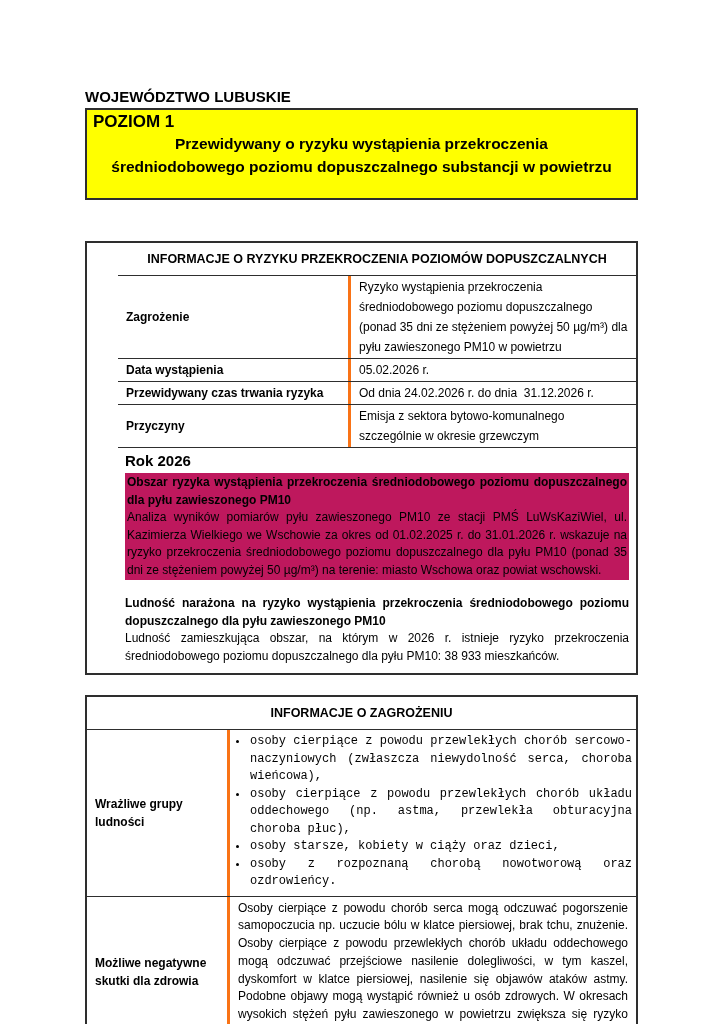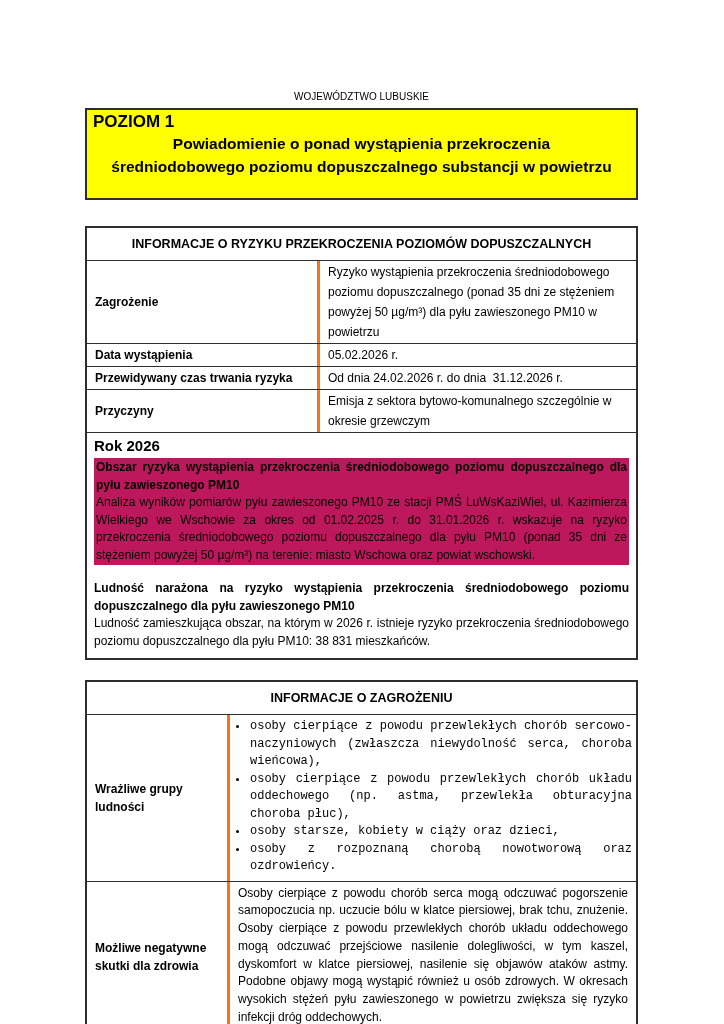--- a/index.html
+++ b/index.html
@@ -11,23 +11,22 @@
     position: relative;
     overflow: hidden;
   }
   .content {
     position: absolute;
     left: 85px; top: 0;
     width: 553px;
     padding-top: 89px;
   }
   .doc-title {
-    text-align: center;
-    font-weight: normal;
-    font-size: 10px;
+    font-weight: bold;
+    font-size: 15px;
     line-height: 16px;
     margin-bottom: 3px;
   }
   
   .banner {
     border: 2px solid #2e2e2e;
     background: #ffff00;
     padding: 3px 6px 20px 6px;
   }
   .banner-level {
@@ -40,21 +39,21 @@
     font-weight: bold;
     font-size: 15.5px;
     line-height: 23px;
     margin-top: 2px;
   }
   
   .doc-table {
     border: 2px solid #2e2e2e;
     font-size: 12px;
   }
-  .table1 { margin-top: 26px; }
+  .table1 { margin-top: 41px; padding-left: 31px; }
   .table2 { margin-top: 20px; }
   .t-header {
     text-align: center;
     font-weight: bold;
     font-size: 12.5px;
     padding: 9px 6px;
   }
   .t-row { display: flex; border-top: 1px solid #2e2e2e; }
   .t-label {
     width: 233px;
@@ -113,21 +112,21 @@
 </head>
 <body>
 
 <div class="content">
 
   <div class="doc-title">WOJEWÓDZTWO LUBUSKIE</div>
 
   <div class="banner">
     <div class="banner-level">POZIOM 1</div>
     <div class="banner-title">
-      <div>Powiadomienie o ponad wystąpienia przekroczenia</div>
+      <div>Przewidywany o ryzyku wystąpienia przekroczenia</div>
       <div>średniodobowego poziomu dopuszczalnego substancji w powietrzu</div>
     </div>
   </div>
 
   <div class="doc-table table1">
     <div class="t-header">INFORMACJE O RYZYKU PRZEKROCZENIA POZIOMÓW DOPUSZCZALNYCH</div>
 
     <div class="t-row">
       <div class="t-label">Zagrożenie</div>
       <div class="t-value">Ryzyko wystąpienia przekroczenia średniodobowego poziomu dopuszczalnego (ponad 35 dni ze stężeniem powyżej 50 µg/m³) dla pyłu zawieszonego PM10 w powietrzu</div>
@@ -152,21 +151,21 @@
       <div class="year-heading">Rok 2026</div>
 
       <div class="highlight-block">
         <div class="highlight-title">Obszar ryzyka wystąpienia przekroczenia średniodobowego poziomu dopuszczalnego dla pyłu zawieszonego PM10</div>
         <div class="highlight-body">Analiza wyników pomiarów pyłu zawieszonego PM10 ze stacji PMŚ LuWsKaziWiel, ul. Kazimierza Wielkiego we Wschowie za okres od 01.02.2025 r. do 31.01.2026 r. wskazuje na ryzyko przekroczenia średniodobowego poziomu dopuszczalnego dla pyłu PM10 (ponad 35 dni ze stężeniem powyżej 50 µg/m³) na terenie: miasto Wschowa oraz powiat wschowski.</div>
       </div>
 
       <div class="section-gap"></div>
 
       <div class="population-title">Ludność narażona na ryzyko wystąpienia przekroczenia średniodobowego poziomu dopuszczalnego dla pyłu zawieszonego PM10</div>
-      <div class="population-body">Ludność zamieszkująca obszar, na którym w 2026 r. istnieje ryzyko przekroczenia średniodobowego poziomu dopuszczalnego dla pyłu PM10: 38 831 mieszkańców.</div>
+      <div class="population-body">Ludność zamieszkująca obszar, na którym w 2026 r. istnieje ryzyko przekroczenia średniodobowego poziomu dopuszczalnego dla pyłu PM10: 38 933 mieszkańców.</div>
     </div>
   </div>
 
   <div class="doc-table table2">
     <div class="t-header">INFORMACJE O ZAGROŻENIU</div>
 
     <div class="t-row">
       <div class="t-label">Wrażliwe grupy ludności</div>
       <div class="t-value" style="padding:0; white-space:normal;">
         <ul class="bullet-list">

